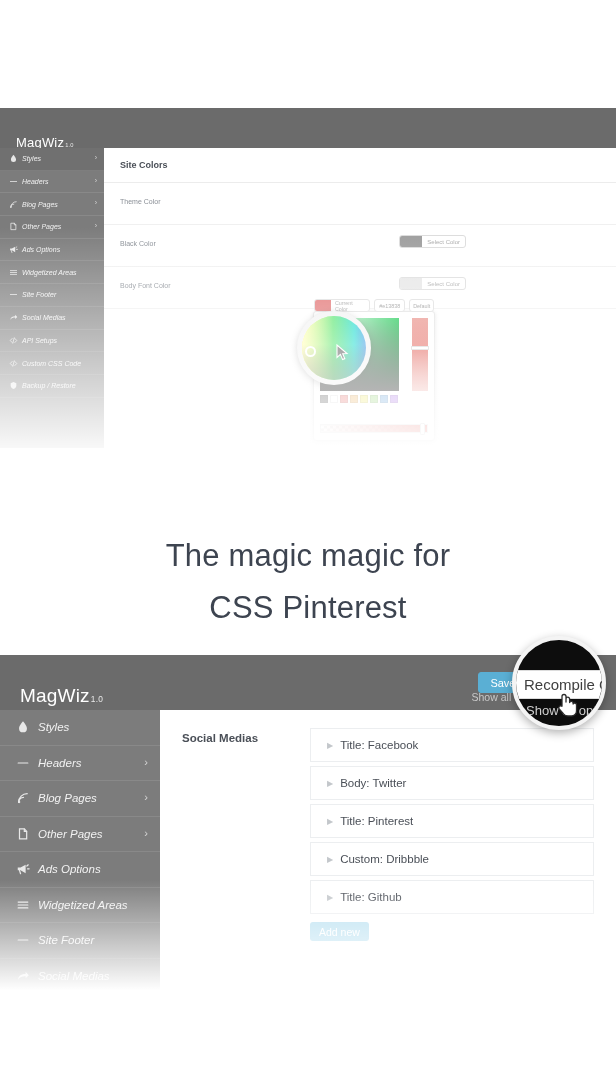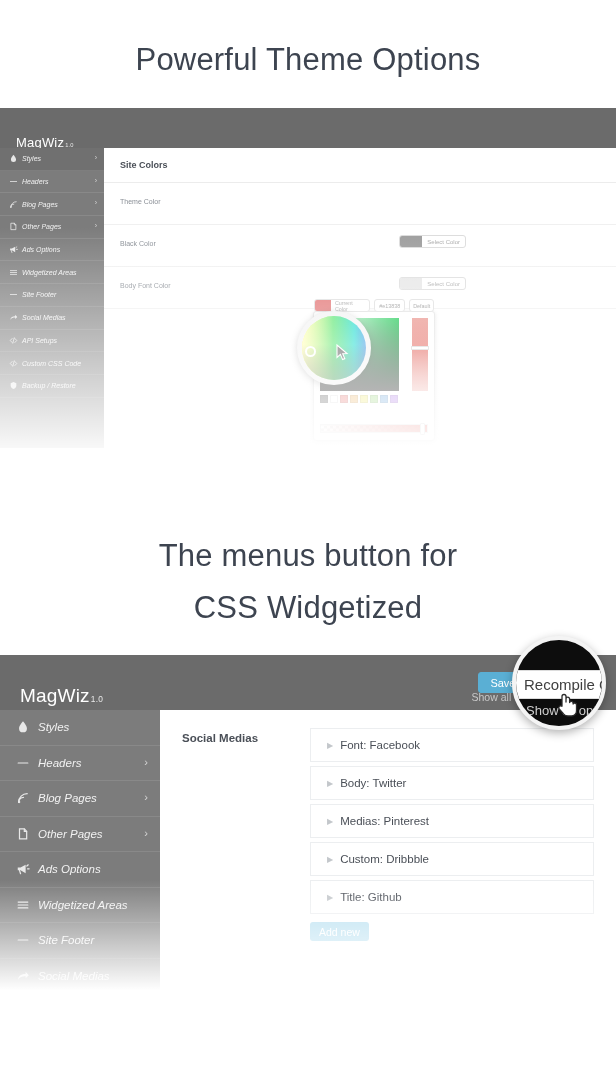--- a/index.html
+++ b/index.html
@@ -216,21 +216,20 @@
   #lens-2 .l2-sub {
     position:absolute; left:10px; top:63px; font-size:13px; color:#cfcfcf; white-space:nowrap;
   }
   #lens-2 .l2-cursor { position:absolute; left:40px; top:50px; }
 </style>
 </head>
 <body>
 
 <div class="page">
 
-  <div class="headline" id="headline-1">Powerful Theme Options</div>
 
   <div class="panel" id="panel-1">
     <div class="panel-inner">
 
       <div class="topbar">
         <div class="brand">
           <span>MagWiz</span>
           <span class="ver">1.0</span>
         </div>
       </div>
@@ -391,22 +390,22 @@
         <svg class="cursor-arrow" style="left:34px;top:28px" width="13" height="17" viewBox="0 0 13 17">
           <path d="M1 1 L1 13.5 L4.4 10.4 L6.6 15.6 L8.8 14.6 L6.7 9.7 L11 9.6 Z" fill="#4a4a4a" stroke="#ffffff" stroke-width="1.1"></path>
         </svg>
       </div>
 
       <div class="dim-veil"></div>
     </div>
   </div>
 
   <div class="headline" id="headline-2">
-    <div>The menus button for</div>
-    <div>CSS Widgetized</div>
+    <div>The magic magic for</div>
+    <div>CSS Pinterest</div>
   </div>
 
   <div class="panel" id="panel-2">
     <div class="panel-inner">
 
       <div class="topbar">
         <div class="brand">
           <span>MagWiz</span>
           <span class="ver">1.0</span>
         </div>
@@ -494,29 +493,29 @@
 
       <div class="content">
         <div class="sm-wrap">
           <div class="sm-left">
             <div class="sm-title">Social Medias</div>
           </div>
           <div class="sm-right">
             <div id="sm-items">
                 <div class="sm-item">
                   <span class="tri">▶</span>
-                  <span>Font: Facebook</span>
+                  <span>Title: Facebook</span>
                 </div>
                 <div class="sm-item">
                   <span class="tri">▶</span>
                   <span>Body: Twitter</span>
                 </div>
                 <div class="sm-item">
                   <span class="tri">▶</span>
-                  <span>Medias: Pinterest</span>
+                  <span>Title: Pinterest</span>
                 </div>
                 <div class="sm-item">
                   <span class="tri">▶</span>
                   <span>Custom: Dribbble</span>
                 </div>
                 <div class="sm-item">
                   <span class="tri">▶</span>
                   <span>Title: Github</span>
                 </div>
               </div>

